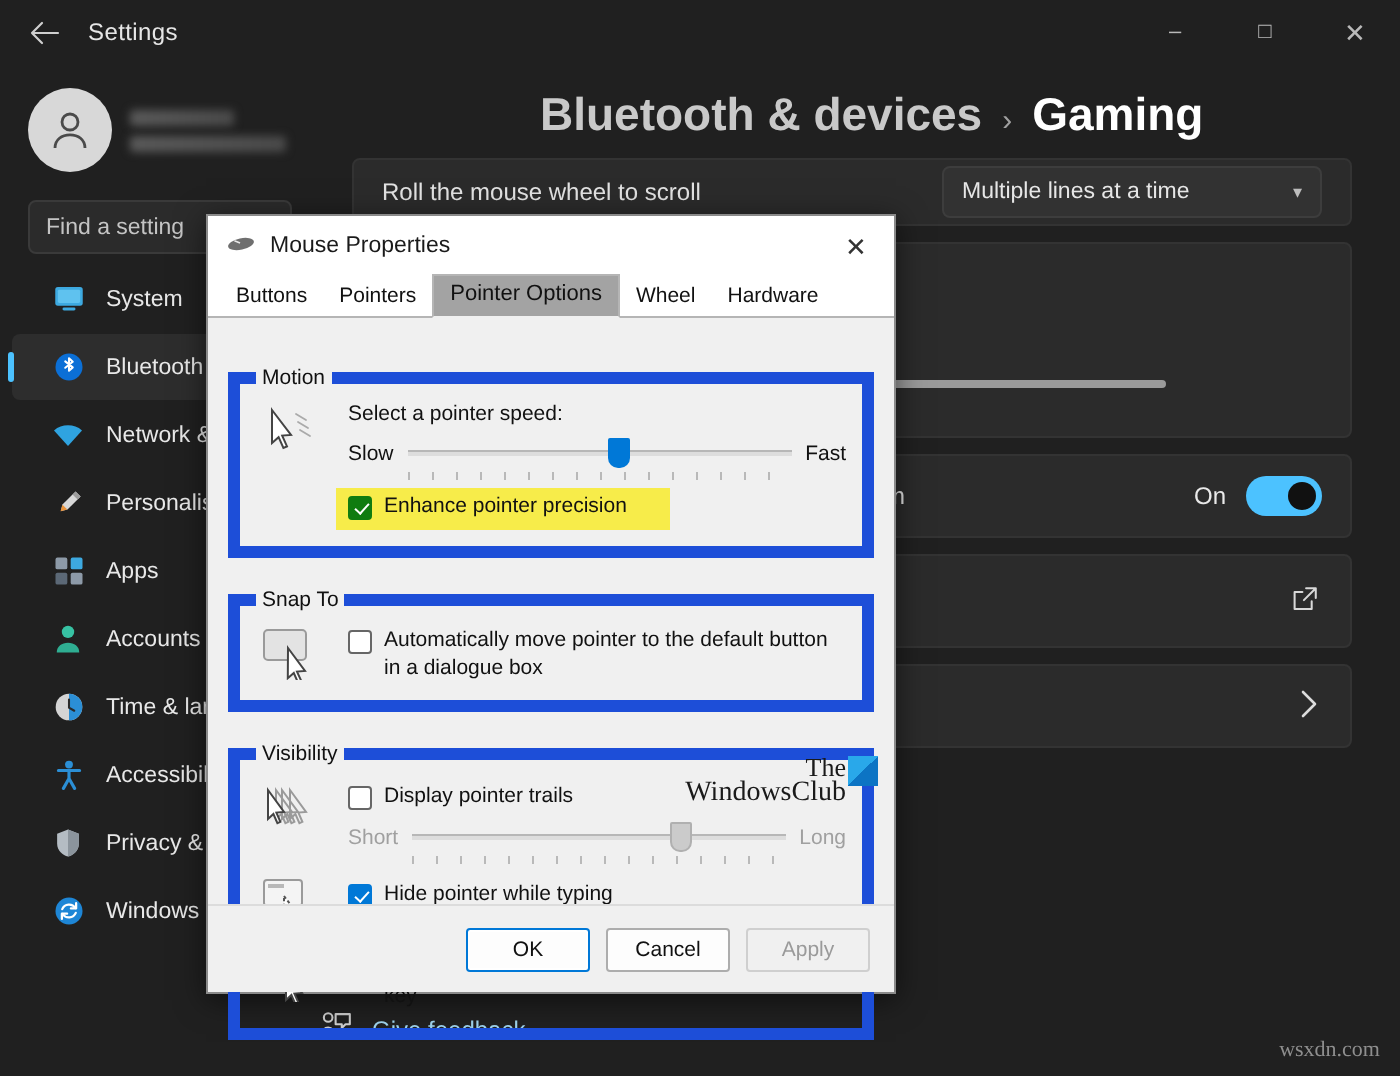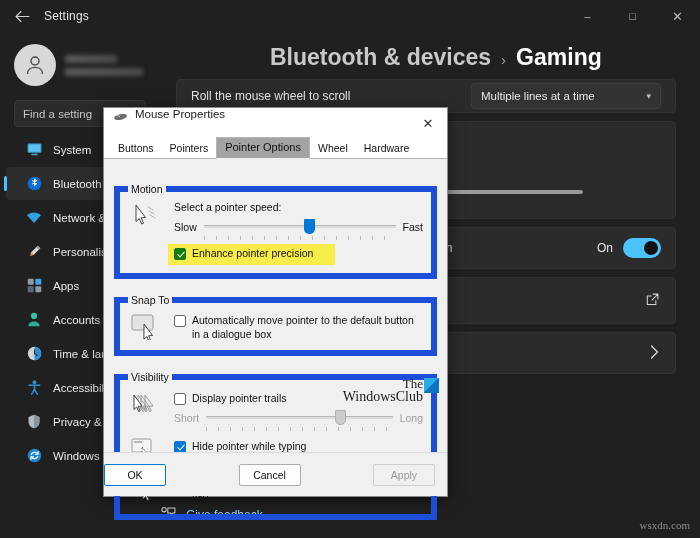--- a/index.html
+++ b/index.html
@@ -116,21 +116,21 @@
   }
 
   
   #mouse-dialog {
     position:absolute; left:103px; top:107px; width:345px; height:390px;
     background:#f0f0f0; border:1px solid #8a8a8a;
     box-shadow:0 3px 14px rgba(0,0,0,.55);
     font-family:"Liberation Sans", sans-serif; color:#000;
   }
   .dlg-title {
-    height:30px; background:#ffffff; display:flex; 
+    height:30px; background:#ffffff; display:flex; align-items:center;
     padding:0 0 0 9px; gap:7px; position:relative;
   }
   .dlg-title .dtxt { font-size:11.5px; color:#1a1a1a; }
   .dlg-close {
     position:absolute; right:0; top:0; width:38px; height:30px;
     display:flex; align-items:center; justify-content:center; font-size:13px; color:#333;
   }
   .tabstrip {
     height:21px; background:#ffffff; display:flex; align-items:flex-end;
     padding-left:6px; border-bottom:1px solid #b5b5b5;
@@ -193,21 +193,21 @@
   }
   .wclub .l1 { font-size:13px; color:#1a1a1a; }
   .wclub .l2 { font-size:14px; color:#1a1a1a; }
   .wclub-mark {
     position:absolute; right:-16px; top:1px; width:15px; height:15px;
     background:linear-gradient(135deg,#29a8ea 50%,#0c74c4 50%);
   }
 
   .dlg-footer {
     position:absolute; left:0; right:0; bottom:0; height:44px; background:#f0f0f0;
-    border-top:1px solid #dcdcdc; display:flex; align-items:center; justify-content:space-between;
+    border-top:1px solid #dcdcdc; display:flex; align-items:center; justify-content:flex-end;
     gap:8px; padding-right:12px;
   }
   .btn {
     min-width:62px; height:22px; font-size:10.5px; color:#111;
     background:#fdfdfd; border:1px solid #adadad; border-radius:2px;
     display:flex; align-items:center; justify-content:center;
   }
   .btn.default { border:1px solid #0078d7; box-shadow:inset 0 0 0 1px #fff; }
   .btn.disabled { color:#9a9a9a; background:#f0f0f0; border-color:#cfcfcf; }
 

